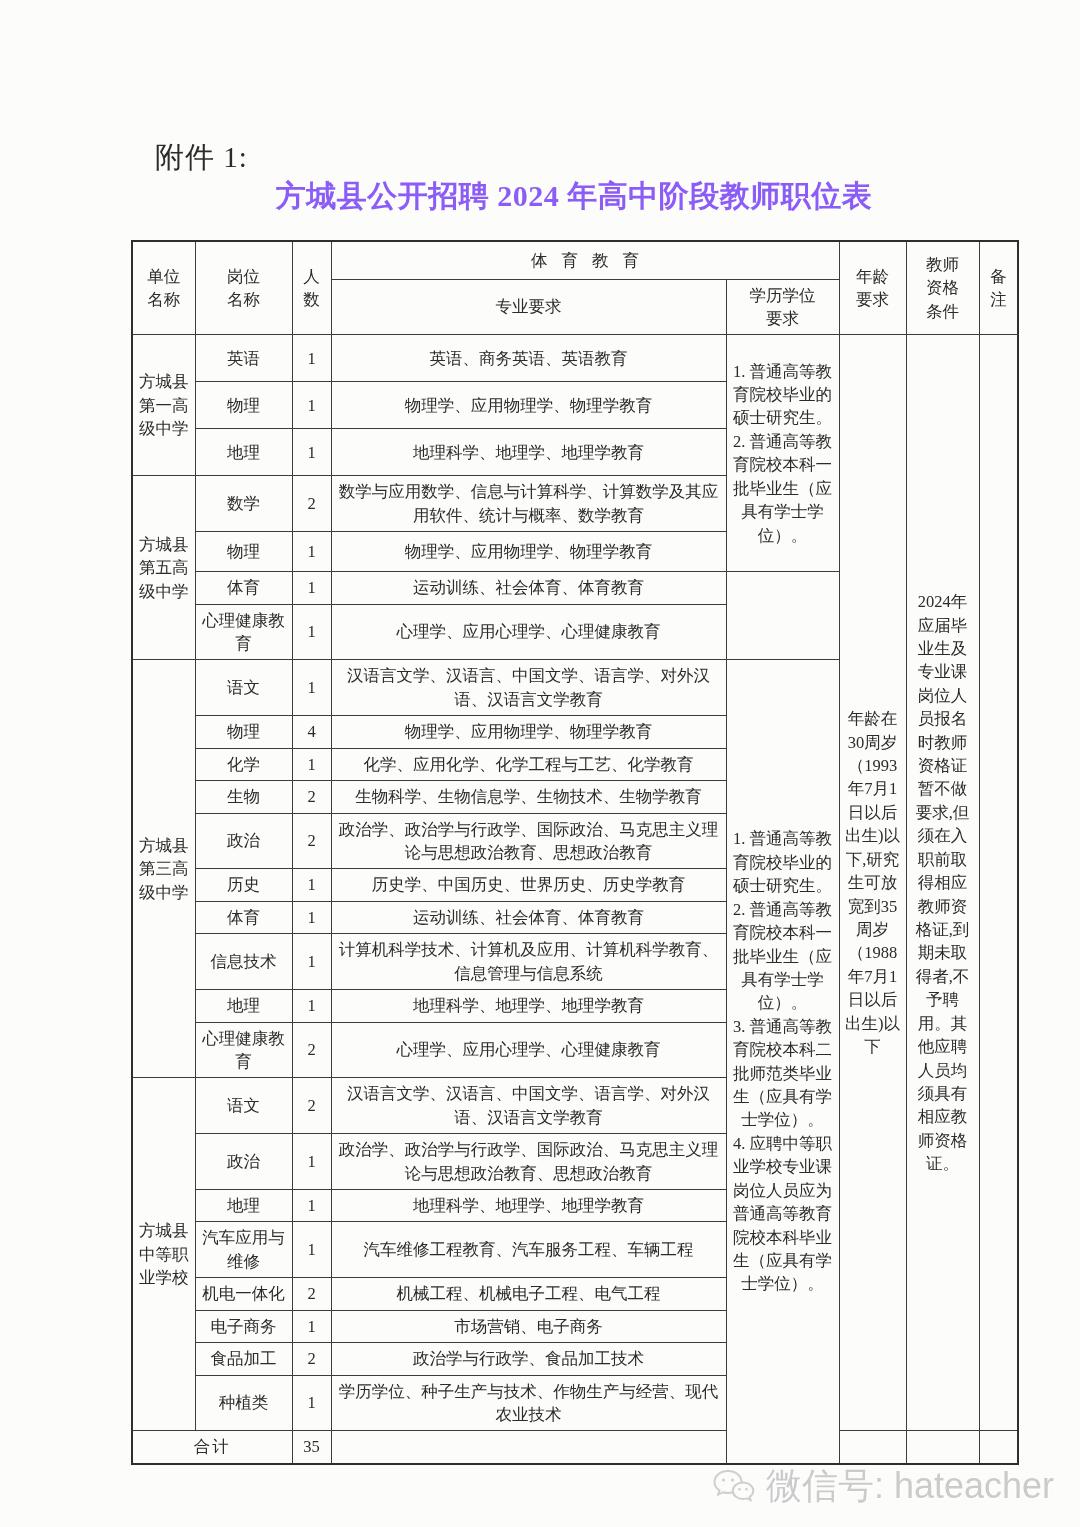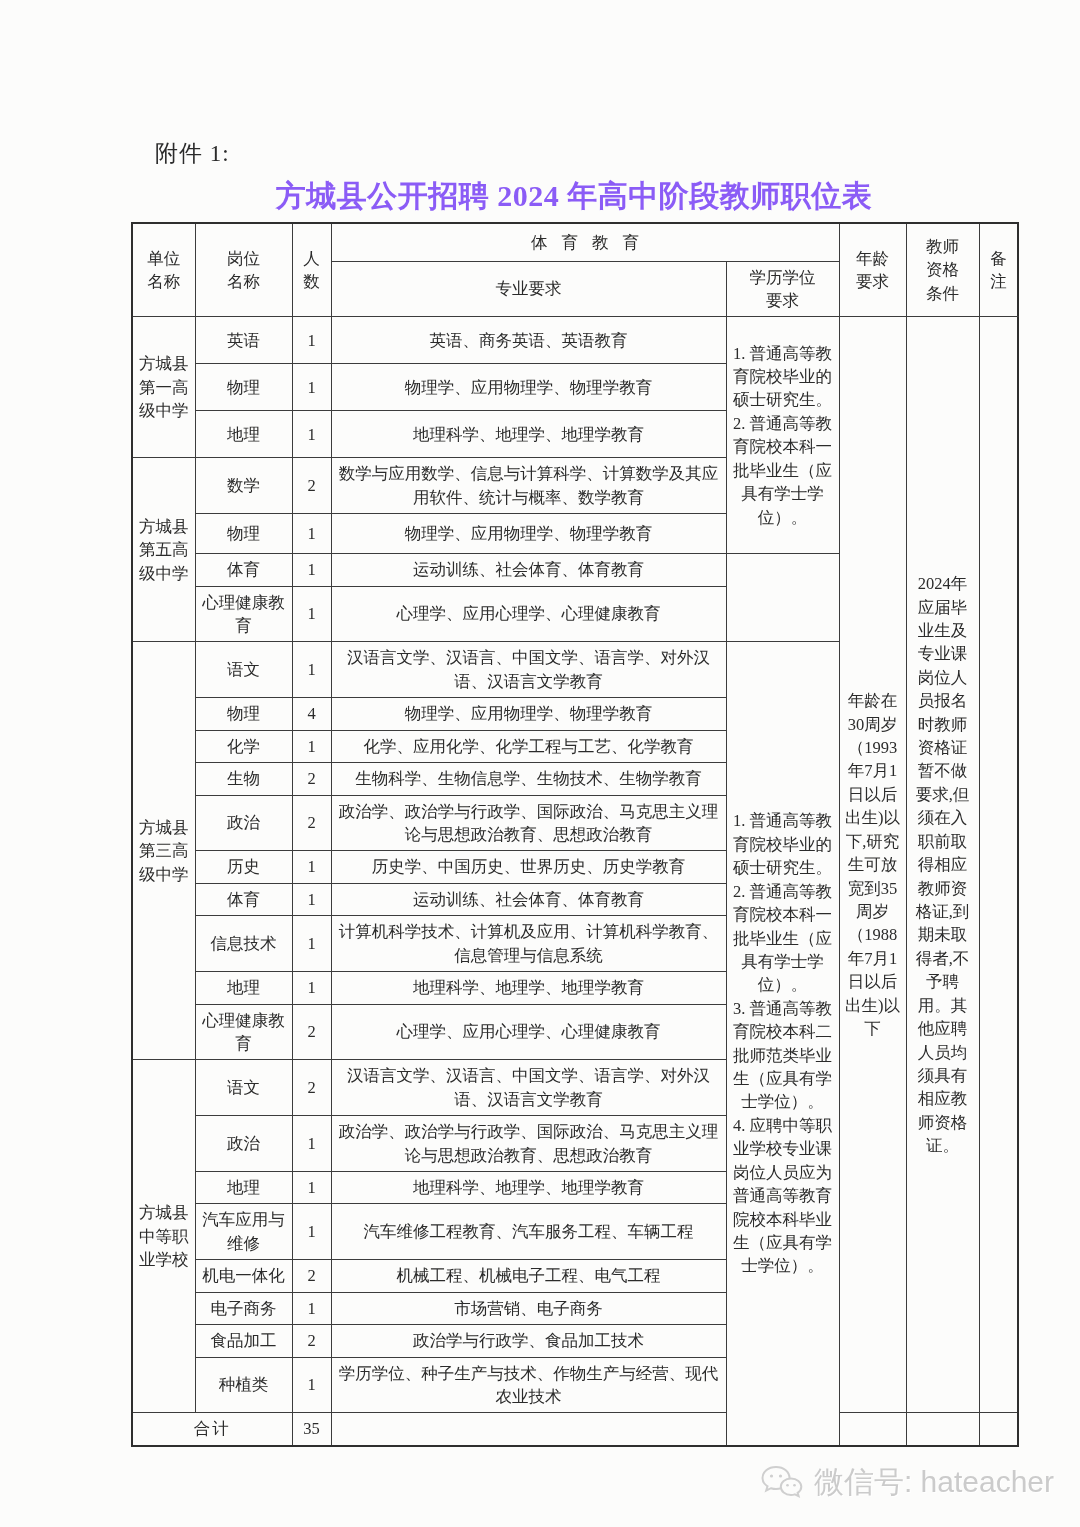--- a/index.html
+++ b/index.html
@@ -7,21 +7,21 @@
   .page {
     position:relative;
     width:1080px; height:1527px;
     background:#fcfcfb;
     font-family:"Liberation Serif", serif;
     color:#2b2b2b;
     overflow:hidden;
   }
   .attachment {
     position:absolute; left:155px; top:138px;
-    font-size:23px; letter-spacing:1px;font-family:Liberation Serif, serif;
+    font-size:29px; letter-spacing:1px;font-family:Liberation Serif, serif;
   }
   .doc-title {
     position:absolute; left:131px; top:176px; width:886px;
     text-align:center; font-size:30px; font-weight:bold;
     letter-spacing:0.5px; color:#8b5cf6;
   }
   table.positions {
     position:absolute; left:131px; top:222px;
     width:886px;
     border-collapse:collapse;
@@ -31,21 +31,21 @@
     border:1.5px solid #3c3c3c;
     font-size:16.5px;
     line-height:1.42;
     text-align:center;
     vertical-align:middle;
     font-weight:normal;
     padding:4px 5px;
     color:#2b2b2b;
     word-break:break-all;
   }
-  table.positions { border:2.5px solid #2e2e2e; }
+  table.positions { border:2.5px solid #2e2e2e;margin-top:18px; }
   th.cond-span { letter-spacing:14px; text-indent:14px; height:38px; }
   th { white-space:pre-line; }
   th.h2 { height:47px; }
   td.school-cell { padding:4px 12px; font-size:17px; line-height:1.55; }
   td.pos-cell { padding:4px 6px; }
   td.majors-cell { text-align:left; padding:4px 10px; }
   td.degree-cell {
     text-align:left; padding:6px 7px;
     white-space:pre-line; font-size:16px; line-height:1.5;
     vertical-align:middle;
@@ -59,21 +59,21 @@
   td.cert-cell { padding:6px 13px; }
   tr.h44 > td { height:47px; }
   tr.h40 > td { height:40px; }
   td.total-label-cell { letter-spacing:2px; }
   .watermark {
     position:absolute; right:26px; top:1462px;
     display:flex; align-items:center; gap:10px;
     color:#cbcbcb;
     text-shadow:1px 1px 0 #ffffff;
     font-family:"Liberation Sans", sans-serif;
-    font-size:30px;
+    font-size:36px;
   }
   .wechat-icon svg { display:block; }
 </style>
 </head>
 <body>
 
 <div class="page">
 
   <div class="attachment">附件 1:</div>
   <div class="doc-title">方城县公开招聘 2024 年高中阶段教师职位表</div>

